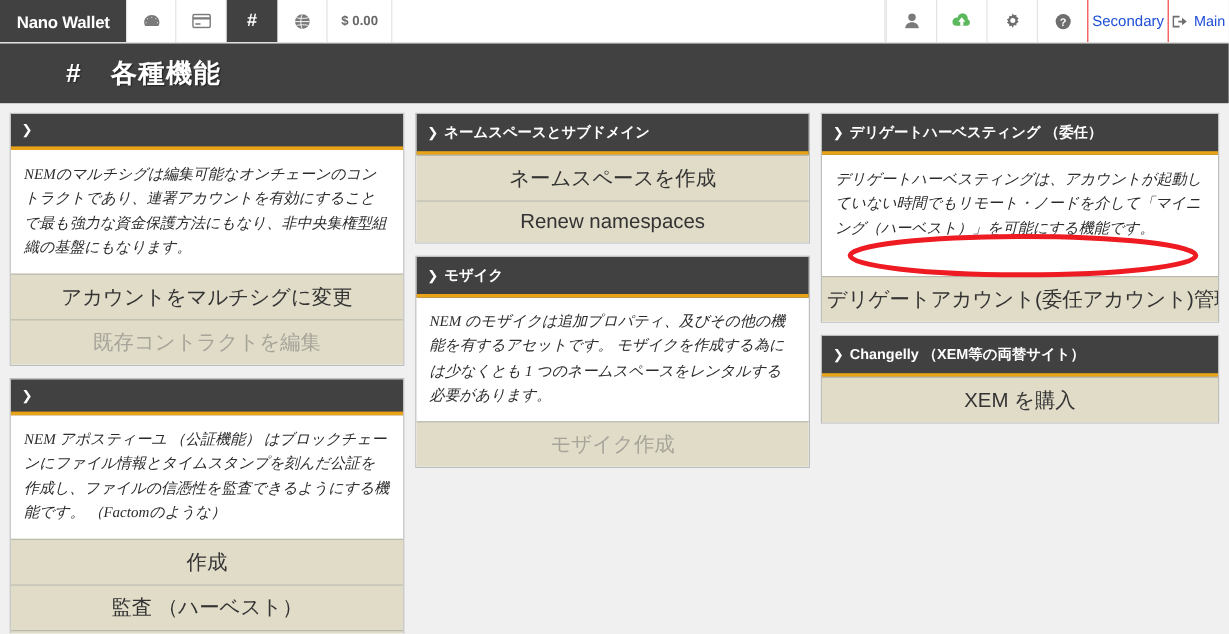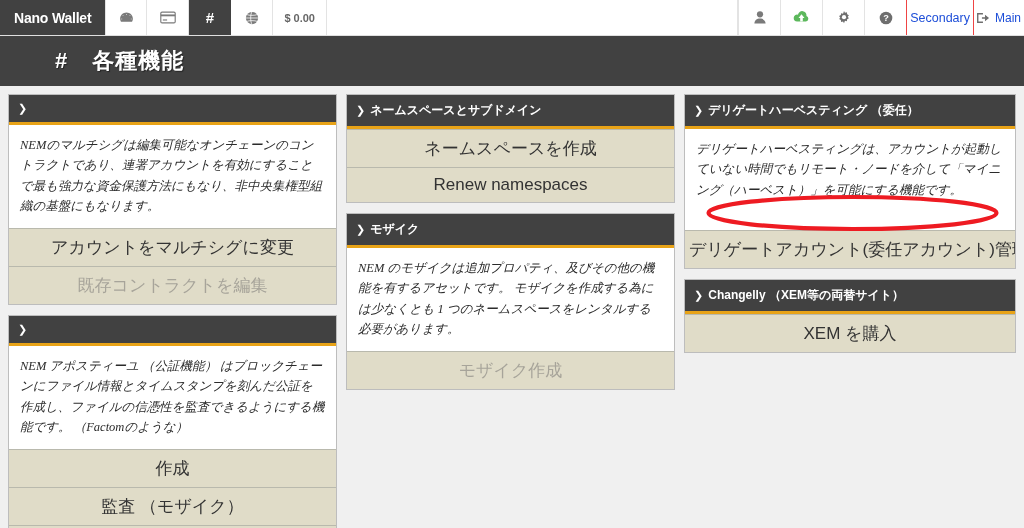--- a/index.html
+++ b/index.html
@@ -254,21 +254,21 @@
         <button class="btn">アカウントをマルチシグに変更</button>
         <button class="btn disabled">既存コントラクトを編集</button>
       </div>
 
       <div class="panel">
         <div class="panel-head">
           <span class="chev">❯</span>
         </div>
         <div class="panel-body tall">NEM アポスティーユ （公証機能） はブロックチェーンにファイル情報とタイムスタンプを刻んだ公証を作成し、ファイルの信憑性を監査できるようにする機能です。 （Factomのような）</div>
         <button class="btn">作成</button>
-        <button class="btn">監査 （モザイク）</button>
+        <button class="btn">監査 （ハーベスト）</button>
         <button class="btn">履歴</button>
       </div>
 
     </div>
 
     <div class="col">
 
       <div class="panel">
         <div class="panel-head">
           <span class="chev">❯</span>

